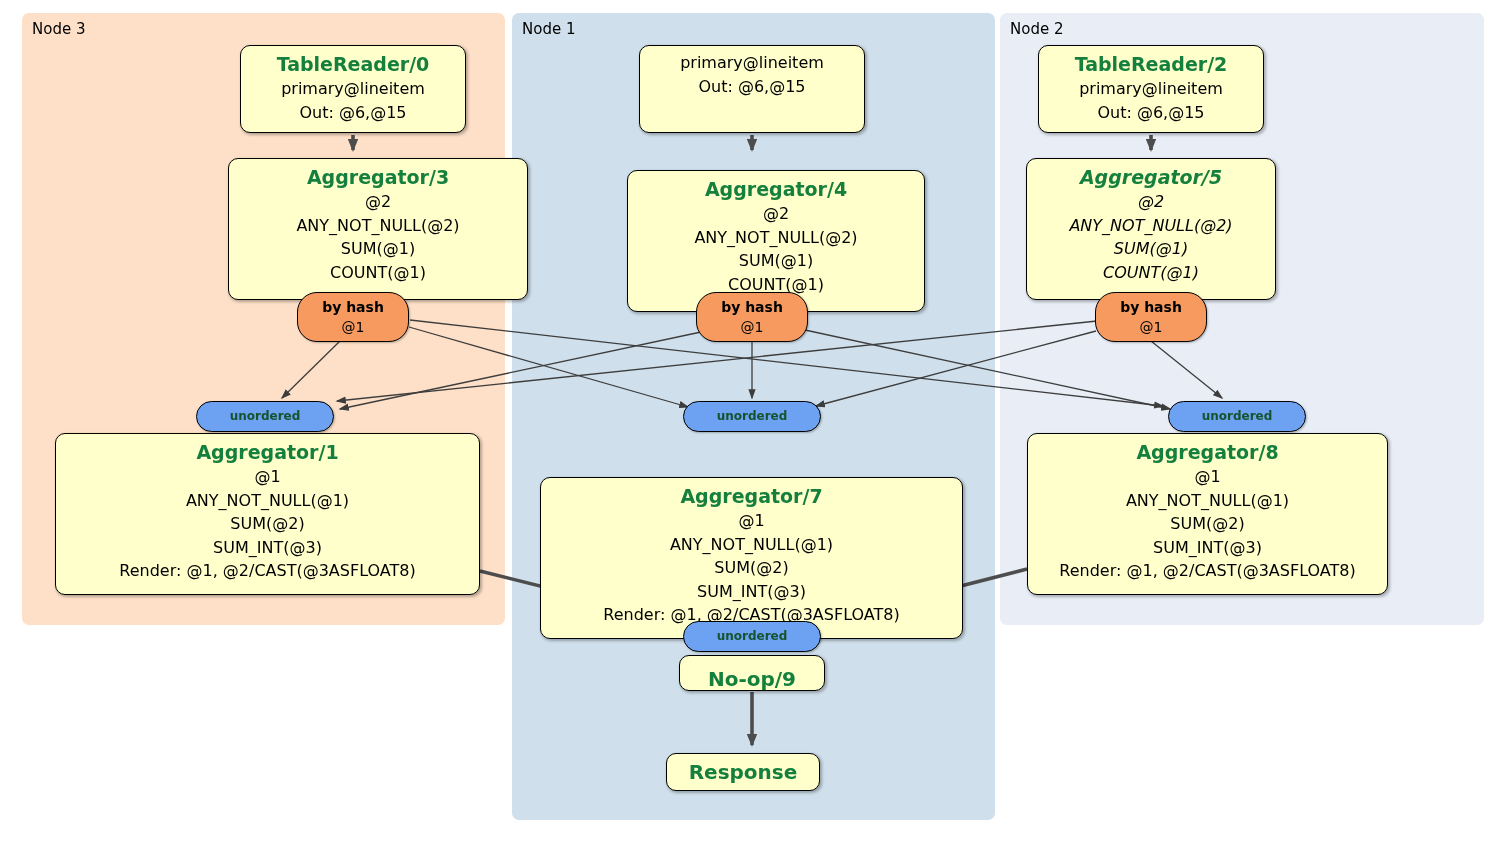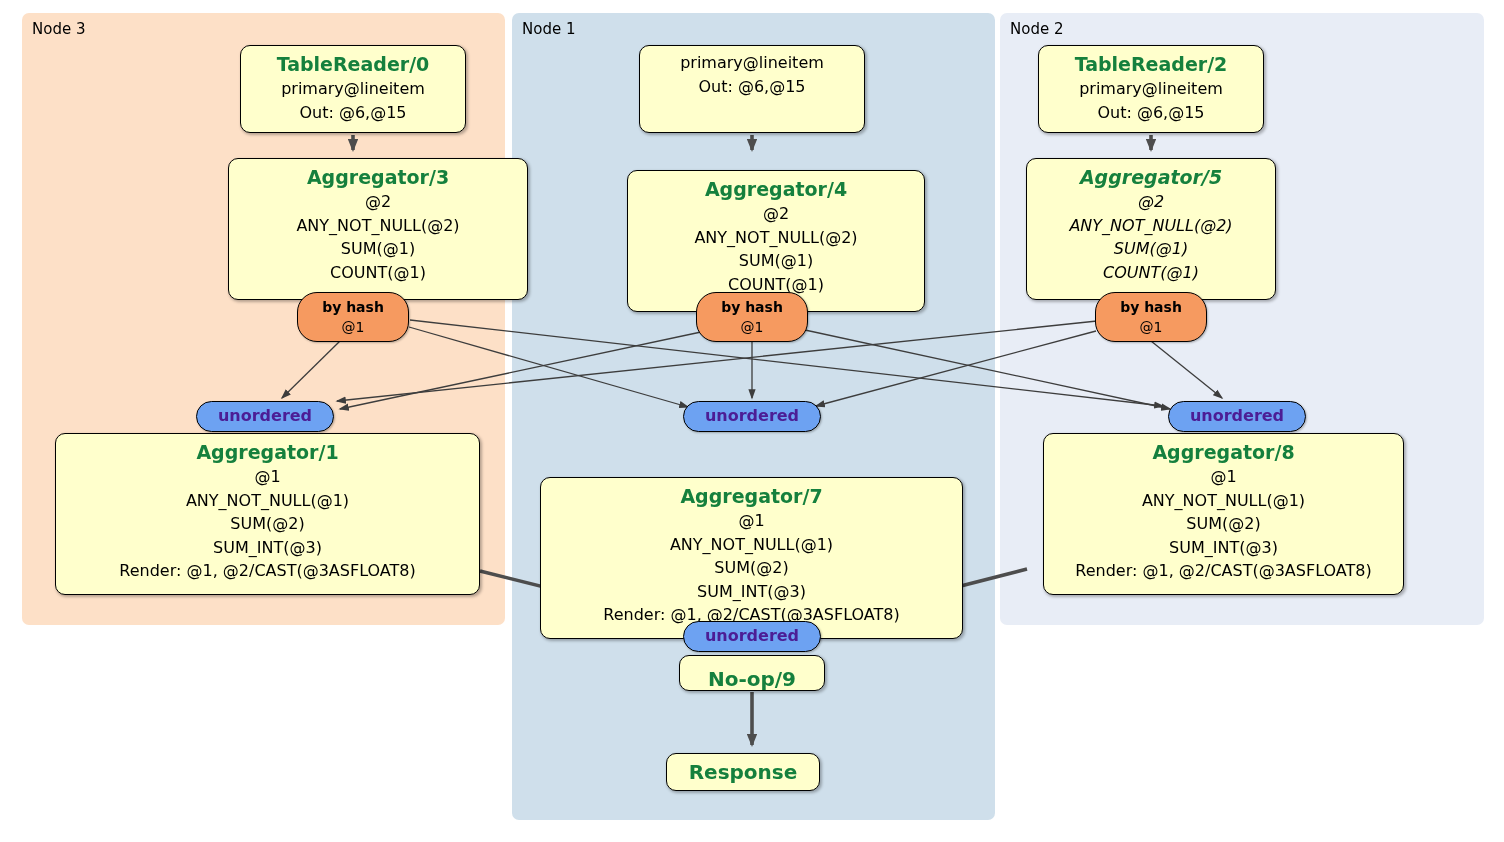--- a/index.html
+++ b/index.html
@@ -25,38 +25,38 @@
   .opbox .title{font-weight:bold;font-size:19px;line-height:26px;color:#15803d;}
   .opbox .line{font-size:16px;line-height:23.5px;color:#000;white-space:nowrap;}
   .box-tr0{left:240px;top:45px;width:226px;height:88px;}
   .box-tr1{left:639px;top:45px;width:226px;height:88px;}
   .box-tr2{left:1038px;top:45px;width:226px;height:88px;}
   .box-agg3{left:228px;top:158px;width:300px;height:142px;}
   .box-agg4{left:627px;top:158px;width:298px;height:142px;margin-top:12px;}
   .box-agg5{left:1026px;top:158px;width:250px;height:142px;font-style:italic;}
   .box-agg6{left:55px;top:433px;width:425px;height:162px;}
   .box-agg7{left:540px;top:433px;width:423px;height:162px;margin-top:44px;}
-  .box-agg8{left:1027px;top:433px;width:361px;height:162px;margin-left:16px;}
+  .box-agg8{left:1027px;top:433px;width:361px;height:162px;}
   .box-noop{left:679px;top:655px;width:146px;height:36px;display:flex;align-items:center;justify-content:center;padding-top:11px;}
   .box-response{left:666px;top:753px;width:154px;height:38px;display:flex;align-items:center;justify-content:center;padding-top:0;}
   .box-noop .title,.box-response .title{font-size:20px;line-height:20px;}
 
   
   .byhash{position:absolute;z-index:3;width:112px;height:50px;background:#f69a60;
           border:1.6px solid #000;border-radius:20px;text-align:center;box-sizing:border-box;
           box-shadow:1px 1px 2px rgba(0,0,0,0.25);}
   .byhash .bh-label{font-weight:bold;font-size:14px;line-height:22px;margin-top:3px;color:#000;}
   .byhash .bh-sub{font-size:14px;line-height:18px;color:#000;}
   .bh-n3{left:297px;top:292px;}
   .bh-n1{left:696px;top:292px;}
   .bh-n2{left:1095px;top:292px;}
 
   .unordered{position:absolute;z-index:3;width:138px;height:31px;background:#6da2f2;
              border:1.6px solid #000;border-radius:16px;text-align:center;box-sizing:border-box;
-             font-weight:bold;font-size:16px;line-height:28px;color:#4c1d95;
+             font-weight:bold;font-size:12px;line-height:28px;color:#14532d;
              box-shadow:1px 1px 2px rgba(0,0,0,0.25);}
   .un-n3{left:196px;top:401px;}
   .un-n1{left:683px;top:401px;}
   .un-n2{left:1168px;top:401px;}
   .un-final{left:683px;top:621px;}
 </style>
 </head>
 <body>
 
 <div class="canvas">

